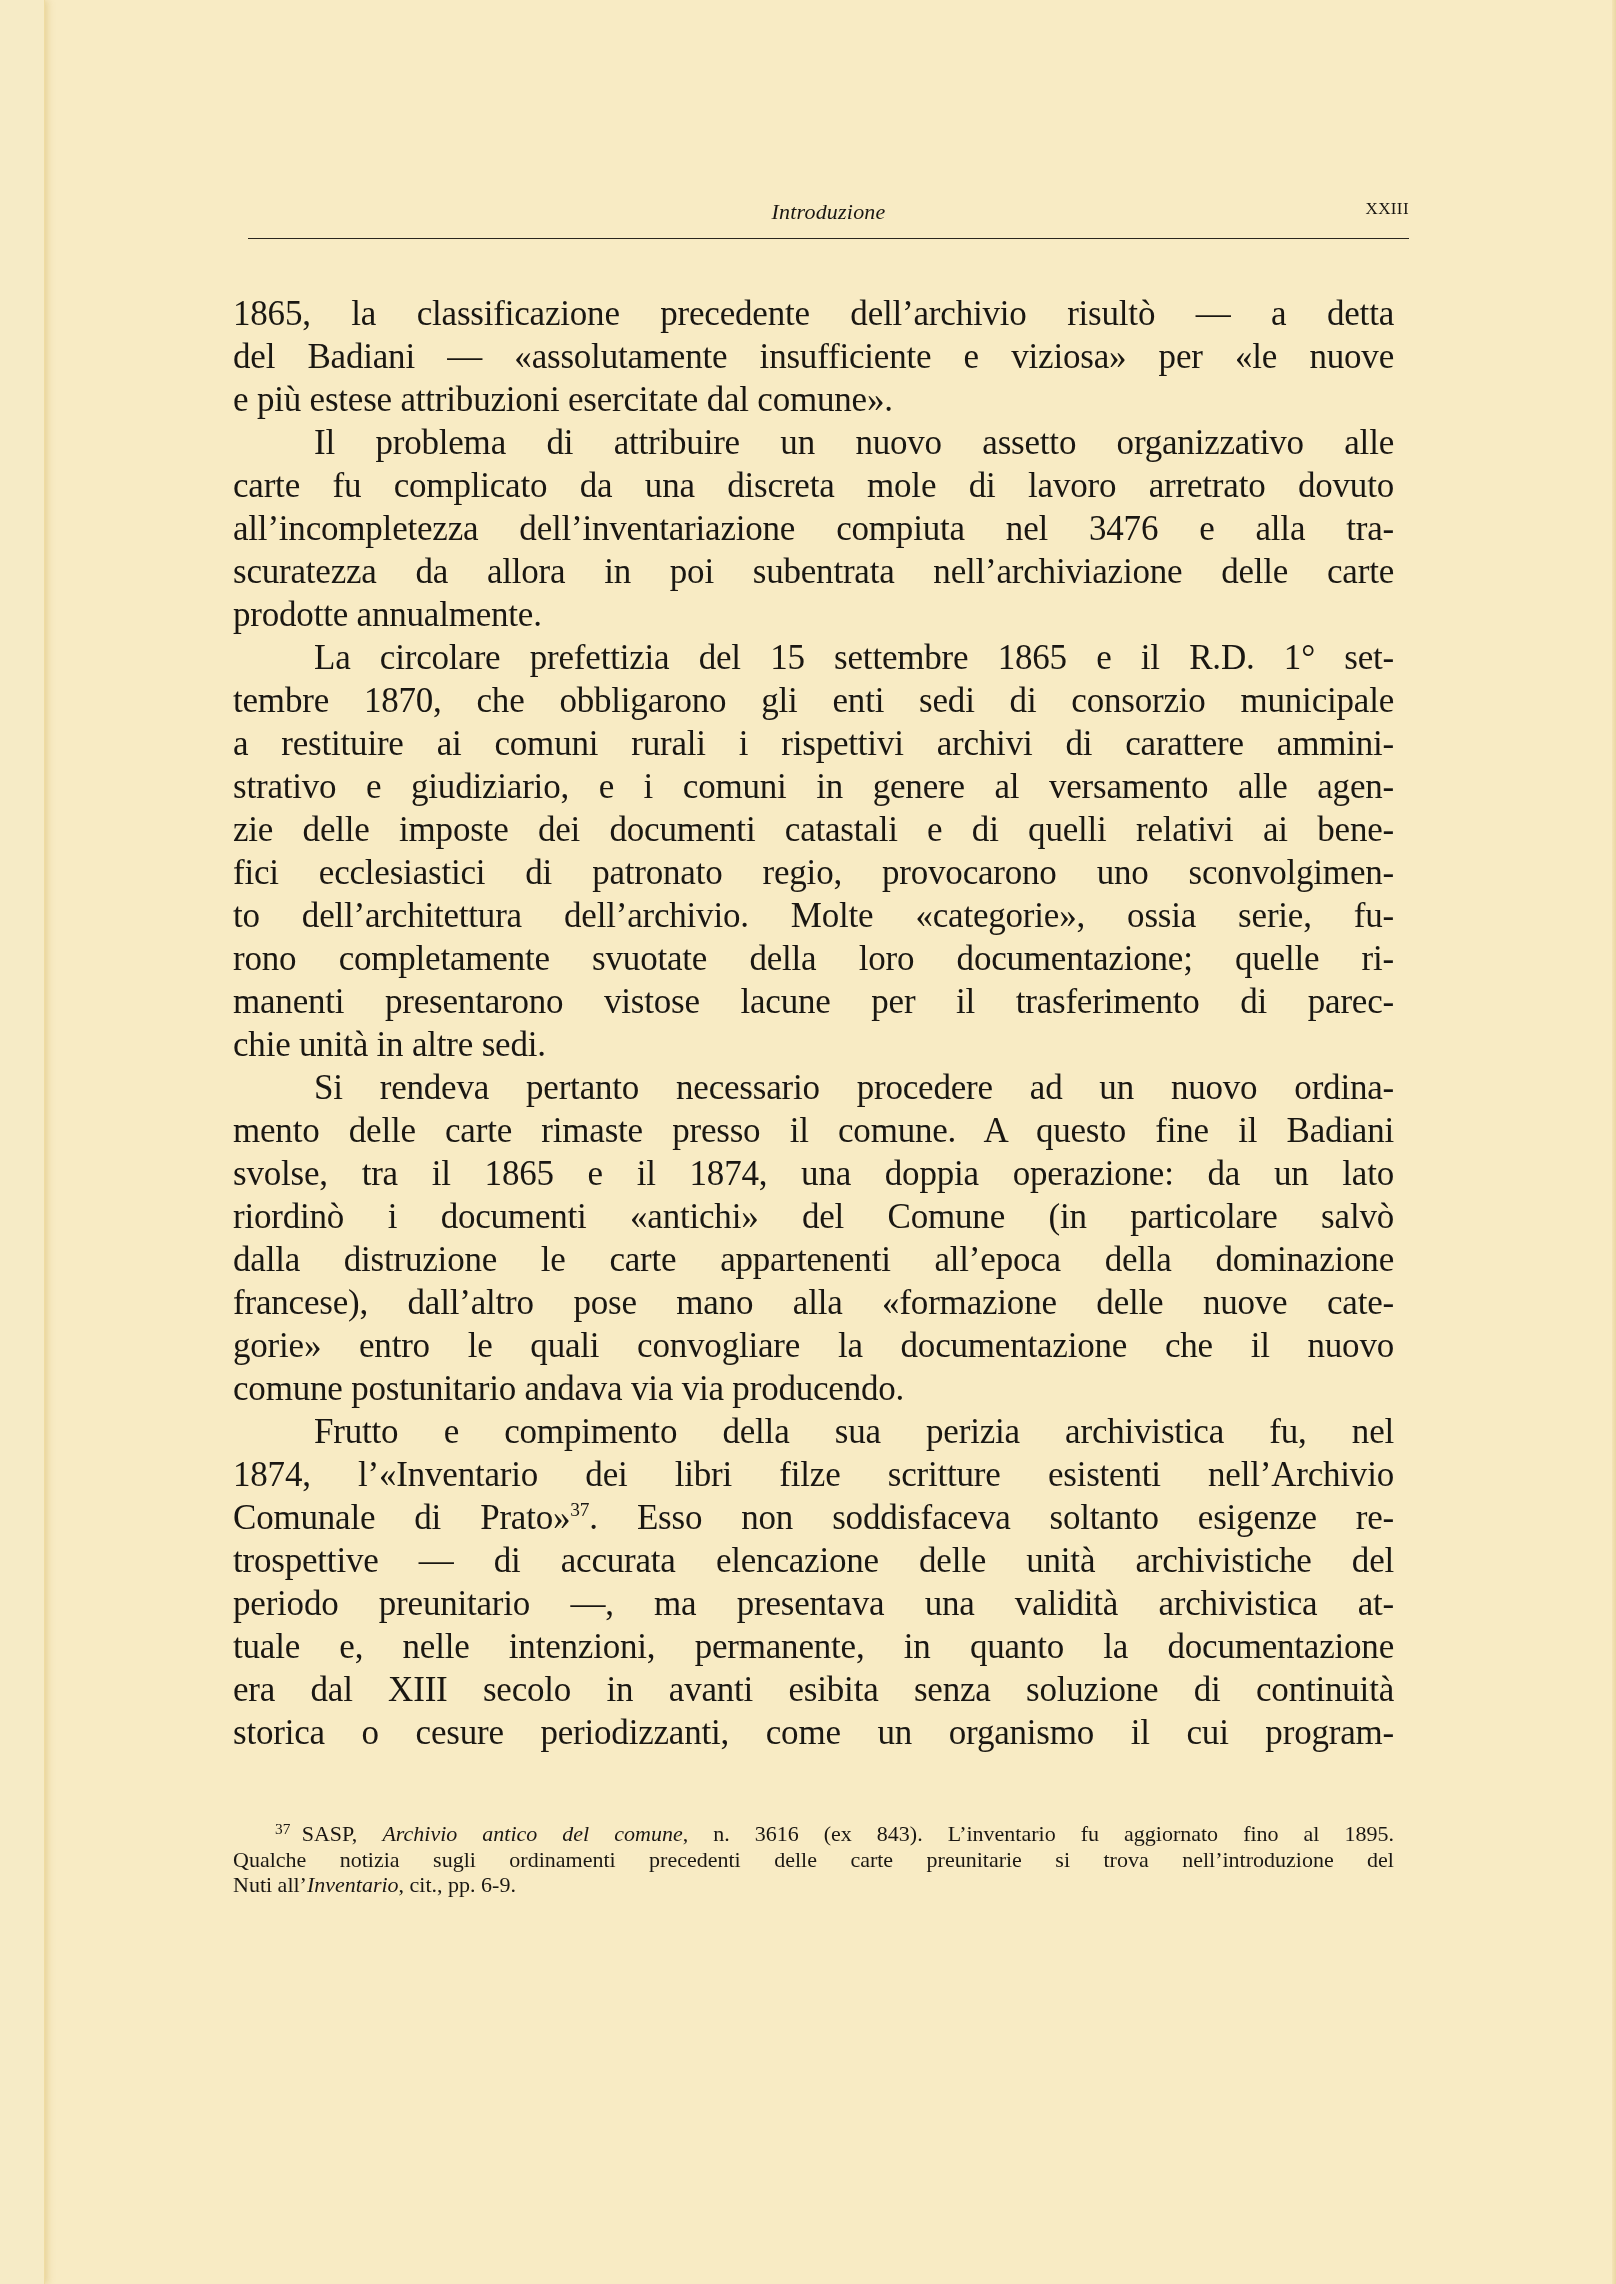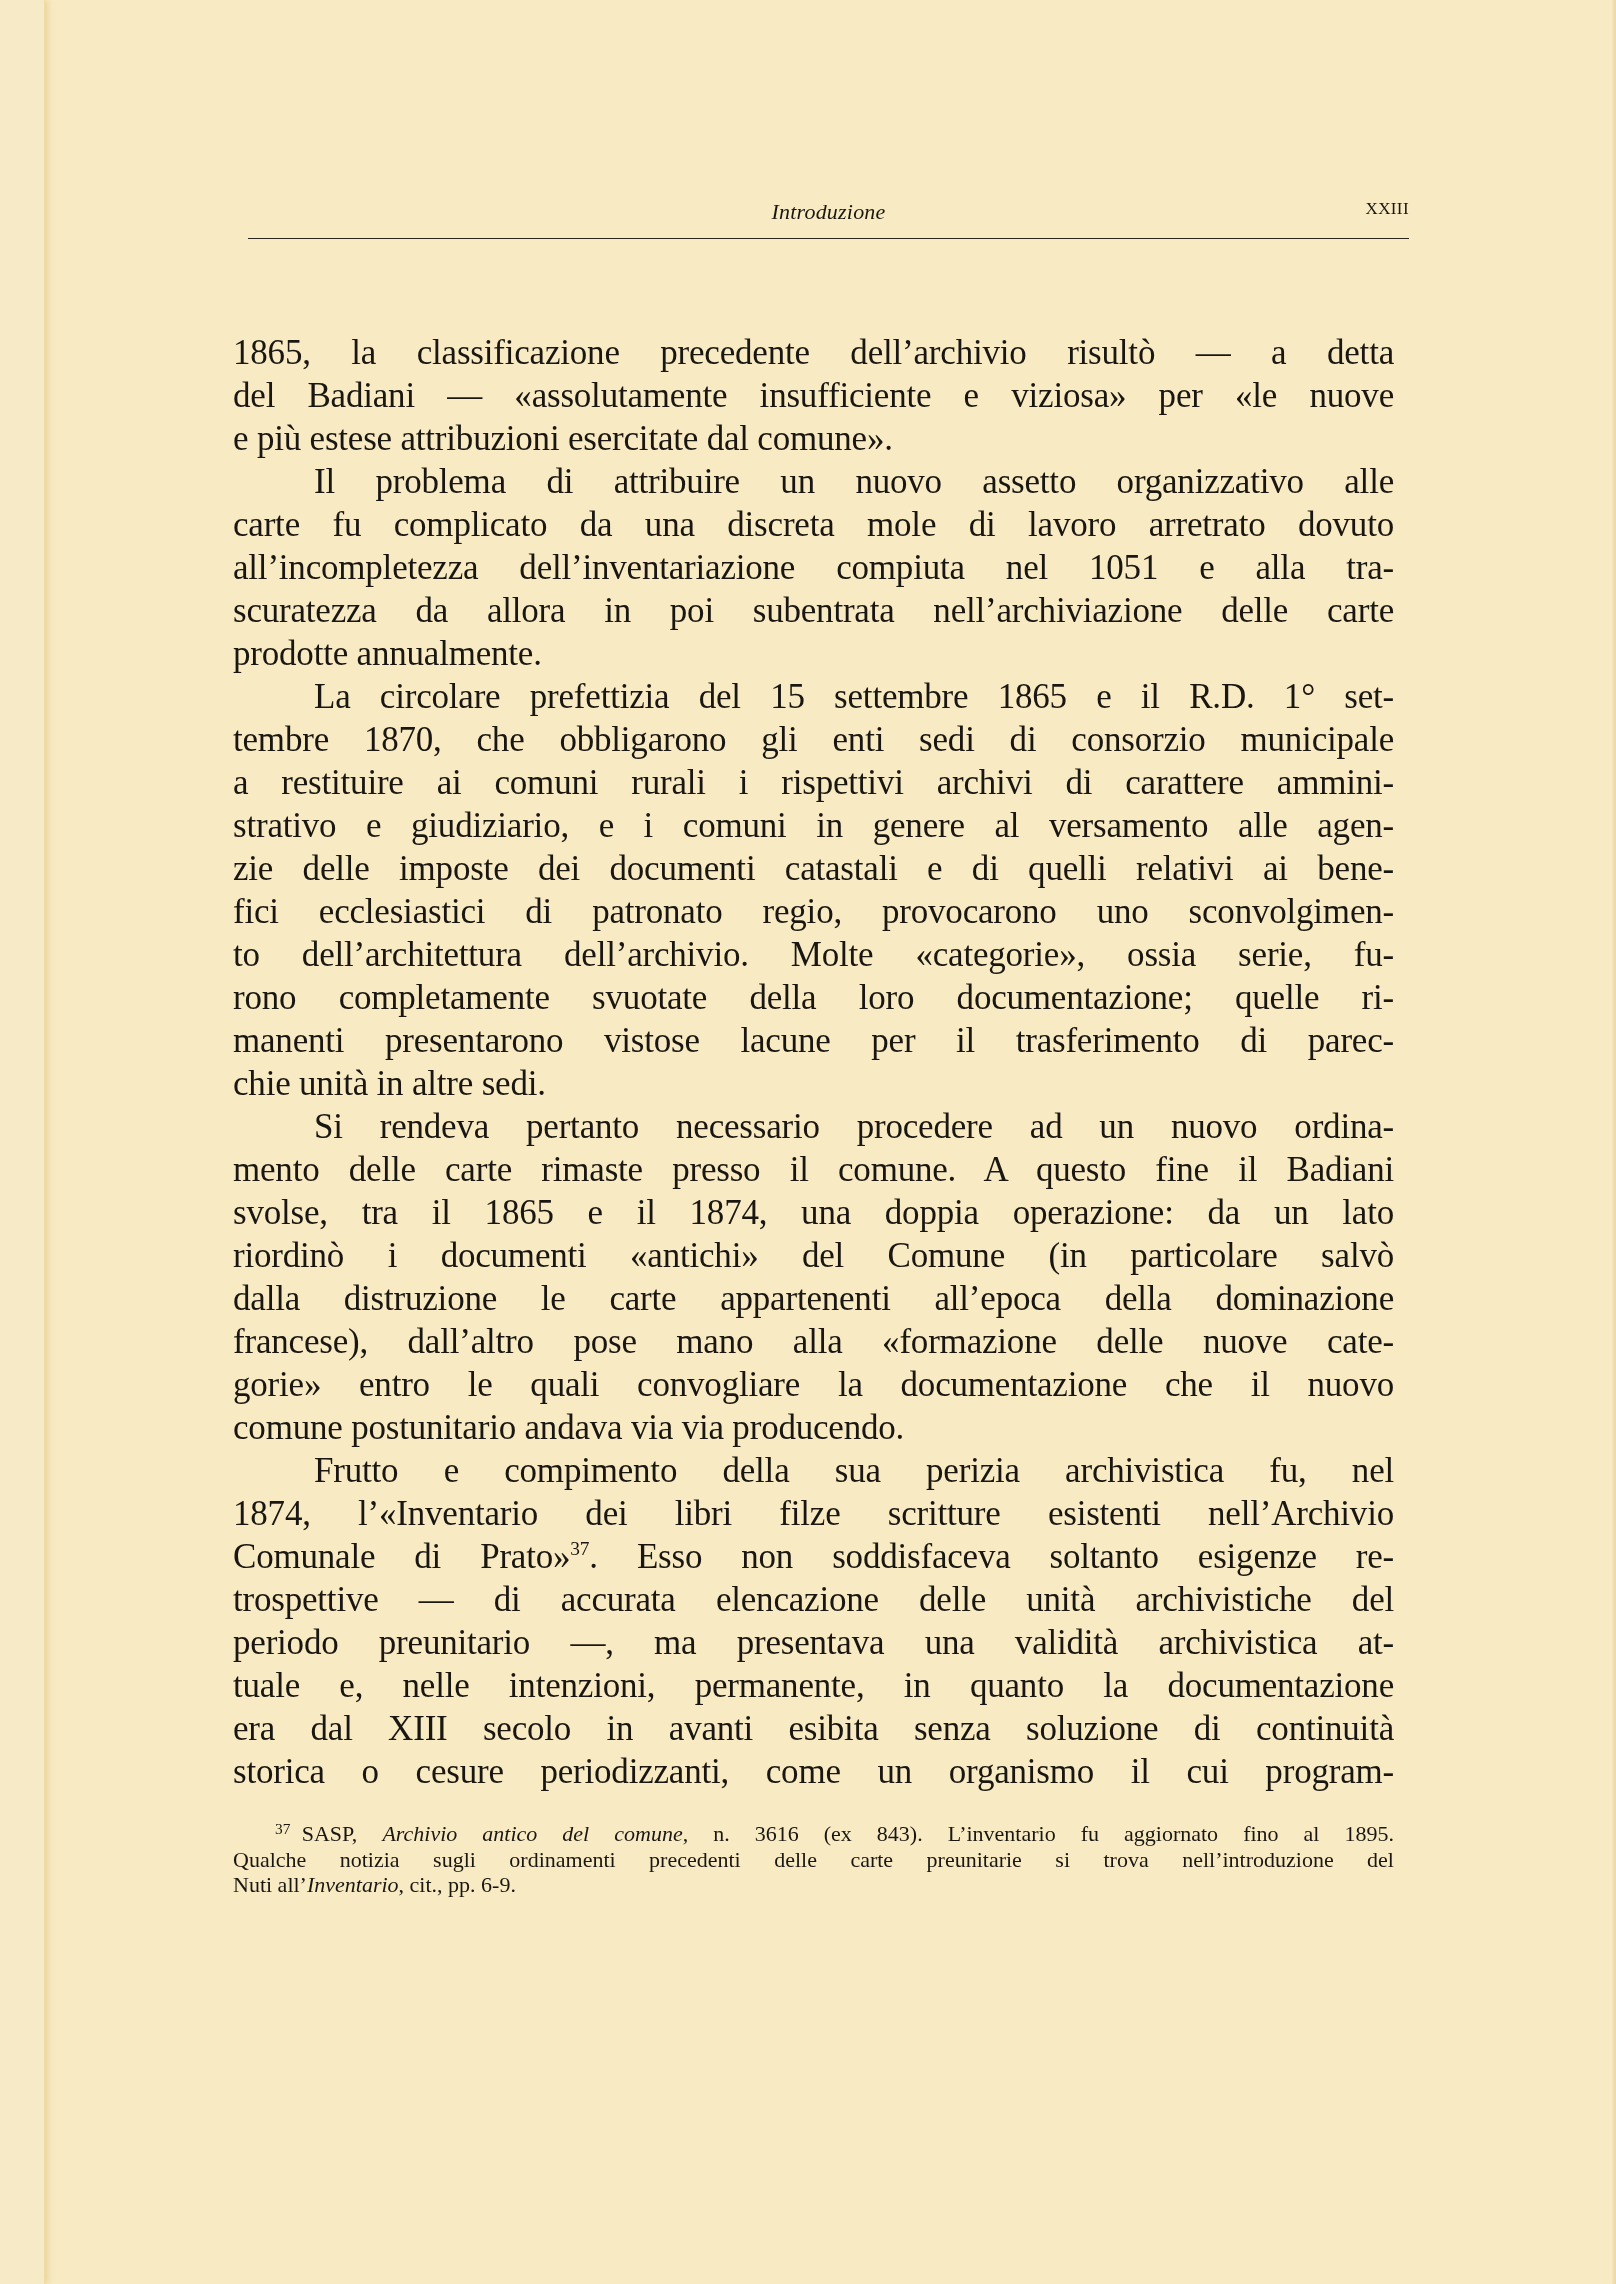--- a/index.html
+++ b/index.html
@@ -51,21 +51,20 @@
     right: 0;
     top: 0;
     font-size: 17px;
     letter-spacing: 0.4px;
   }
   .body-text {
     position: absolute;
     left: 233px;
     top: 292px;
     width: 1161px;
-    margin-top: 39px;
   }
   .line {
     display: block;
     height: 43px;
     line-height: 43px;
     font-size: 35px;
     white-space: nowrap;
     text-align: justify;
     text-align-last: justify;
     letter-spacing: -0.2px;
@@ -116,21 +115,21 @@
   <span class="title">Introduzione</span>
   <span class="folio">XXIII</span>
 </header>
 
 <main class="body-text">
   <span class="line">1865, la classificazione precedente dell’archivio risultò — a detta</span>
   <span class="line">del Badiani — «assolutamente insufficiente e viziosa» per «le nuove</span>
   <span class="line last">e più estese attribuzioni esercitate dal comune».</span>
   <span class="line indent">Il problema di attribuire un nuovo assetto organizzativo alle</span>
   <span class="line">carte fu complicato da una discreta mole di lavoro arretrato dovuto</span>
-  <span class="line">all’incompletezza dell’inventariazione compiuta nel 1051 e alla tra-</span>
+  <span class="line">all’incompletezza dell’inventariazione compiuta nel 3476 e alla tra-</span>
   <span class="line">scuratezza da allora in poi subentrata nell’archiviazione delle carte</span>
   <span class="line last">prodotte annualmente.</span>
   <span class="line indent">La circolare prefettizia del 15 settembre 1865 e il R.D. 1° set-</span>
   <span class="line">tembre 1870, che obbligarono gli enti sedi di consorzio municipale</span>
   <span class="line">a restituire ai comuni rurali i rispettivi archivi di carattere ammini-</span>
   <span class="line">strativo e giudiziario, e i comuni in genere al versamento alle agen-</span>
   <span class="line">zie delle imposte dei documenti catastali e di quelli relativi ai bene-</span>
   <span class="line">fici ecclesiastici di patronato regio, provocarono uno sconvolgimen-</span>
   <span class="line">to dell’architettura dell’archivio. Molte «categorie», ossia serie, fu-</span>
   <span class="line">rono completamente svuotate della loro documentazione; quelle ri-</span>

